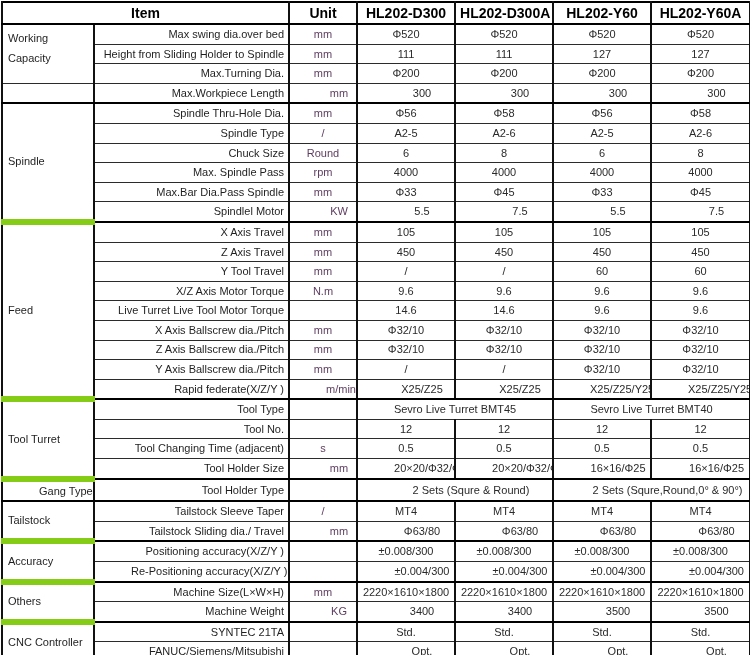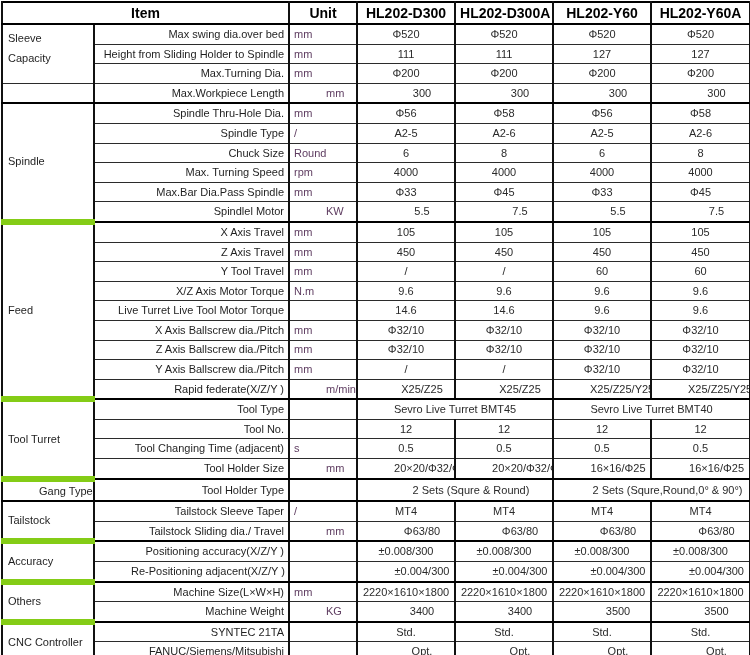--- a/index.html
+++ b/index.html
@@ -38,21 +38,21 @@
   }
   td.cat { text-align: left; padding-left: 5px; }
   td.cat-top {
     vertical-align: top;
     padding-top: 3px;
     white-space: pre-line;
     line-height: 20px;
   }
   td.cat-end { border-bottom: 6px solid #84cc16; }
   td.item { text-align: right; }
-  td.unit { color: #5e3c60; }
+  td.unit { text-align: center; color: #5e3c60; }
   td.val  { text-align: center; color: #2a2a2a; }
   tr.sec-end td { border-bottom: 2px solid #000; padding-left: 36px; }
 </style>
 </head>
 <body>
 
 <table class="spec">
   <colgroup>
       <col style="width: 92px;">
       <col style="width: 195px;">
@@ -67,21 +67,21 @@
       <th colspan="2">Item</th>
       <th>Unit</th>
       <th>HL202-D300</th>
       <th>HL202-D300A</th>
       <th>HL202-Y60</th>
       <th>HL202-Y60A</th>
     </tr>
   </thead>
   <tbody id="spec-body">
       <tr>
-        <td class="cat cat-top" rowspan="3">Sleeve
+        <td class="cat cat-top" rowspan="3">Working
 Capacity</td>
         <td class="item">Max swing dia.over bed</td>
         <td class="unit">mm</td>
         <td class="val">Φ520</td>
         <td class="val">Φ520</td>
         <td class="val">Φ520</td>
         <td class="val">Φ520</td>
       </tr>
       <tr>
         <td class="item">Height from Sliding Holder to Spindle</td>
@@ -127,21 +127,21 @@
       </tr>
       <tr>
         <td class="item">Chuck Size</td>
         <td class="unit">Round</td>
         <td class="val">6</td>
         <td class="val">8</td>
         <td class="val">6</td>
         <td class="val">8</td>
       </tr>
       <tr>
-        <td class="item">Max. Turning Speed</td>
+        <td class="item">Max. Spindle Pass</td>
         <td class="unit">rpm</td>
         <td class="val">4000</td>
         <td class="val">4000</td>
         <td class="val">4000</td>
         <td class="val">4000</td>
       </tr>
       <tr>
         <td class="item">Max.Bar Dia.Pass Spindle</td>
         <td class="unit">mm</td>
         <td class="val">Φ33</td>
@@ -288,21 +288,21 @@
       <tr>
         <td class="cat cat-end" rowspan="2">Accuracy</td>
         <td class="item">Positioning accuracy(X/Z/Y )</td>
         <td class="unit"></td>
         <td class="val">±0.008/300</td>
         <td class="val">±0.008/300</td>
         <td class="val">±0.008/300</td>
         <td class="val">±0.008/300</td>
       </tr>
       <tr class="sec-end">
-        <td class="item">Re-Positioning adjacent(X/Z/Y )</td>
+        <td class="item">Re-Positioning accuracy(X/Z/Y )</td>
         <td class="unit"></td>
         <td class="val">±0.004/300</td>
         <td class="val">±0.004/300</td>
         <td class="val">±0.004/300</td>
         <td class="val">±0.004/300</td>
       </tr>
       <tr>
         <td class="cat cat-end" rowspan="2">Others</td>
         <td class="item">Machine Size(L×W×H)</td>
         <td class="unit">mm</td>

